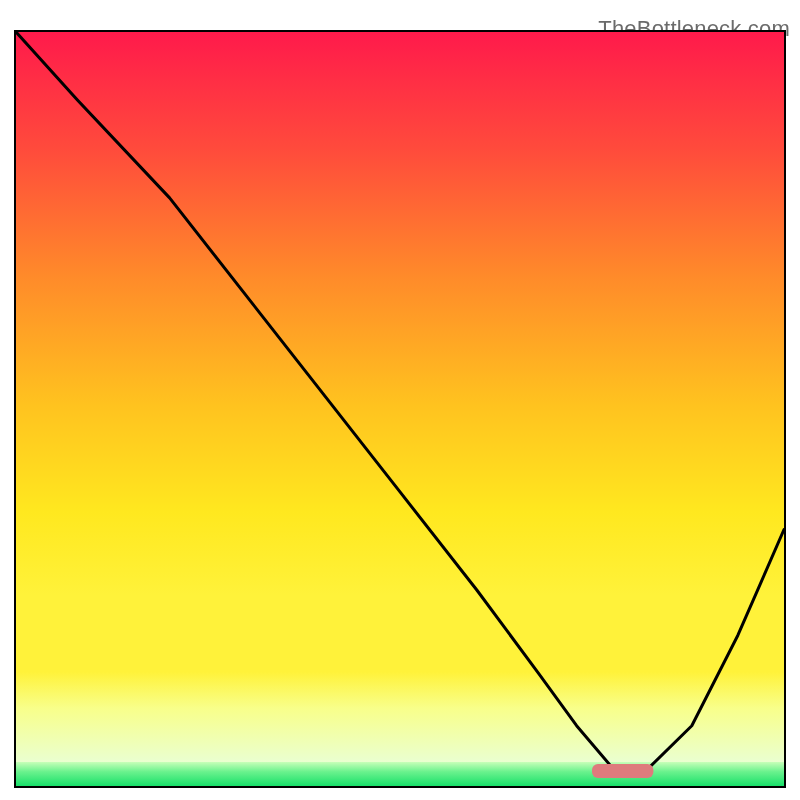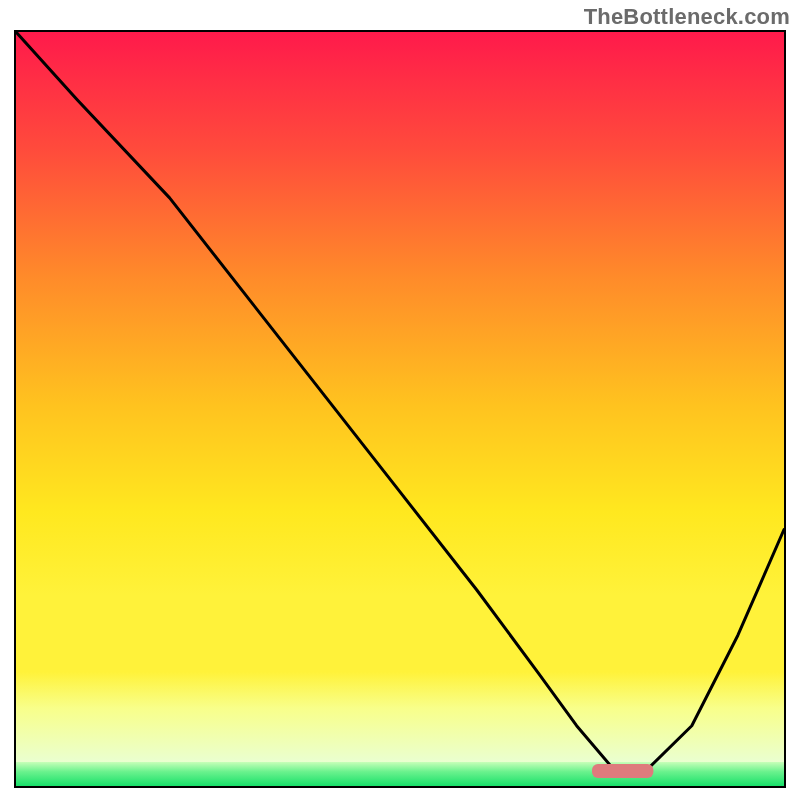--- a/index.html
+++ b/index.html
@@ -10,24 +10,24 @@
     background: #ffffff;
     font-family: Arial, Helvetica, sans-serif;
   }
   .frame {
     position: relative;
     width: 800px;
     height: 800px;
   }
   .watermark {
     position: absolute;
-    top: 4px;
+    top: 16px;
     right: 10px;
     font-size: 22px;
-    font-weight: 700;
+    font-weight: 400;
     color: #6b6b6b;
     letter-spacing: 0.2px;
   }
   .plot-outer {
     position: absolute;
     left: 14px;
     top: 30px;
     width: 772px;
     height: 758px;
     border: 2px solid #000;

